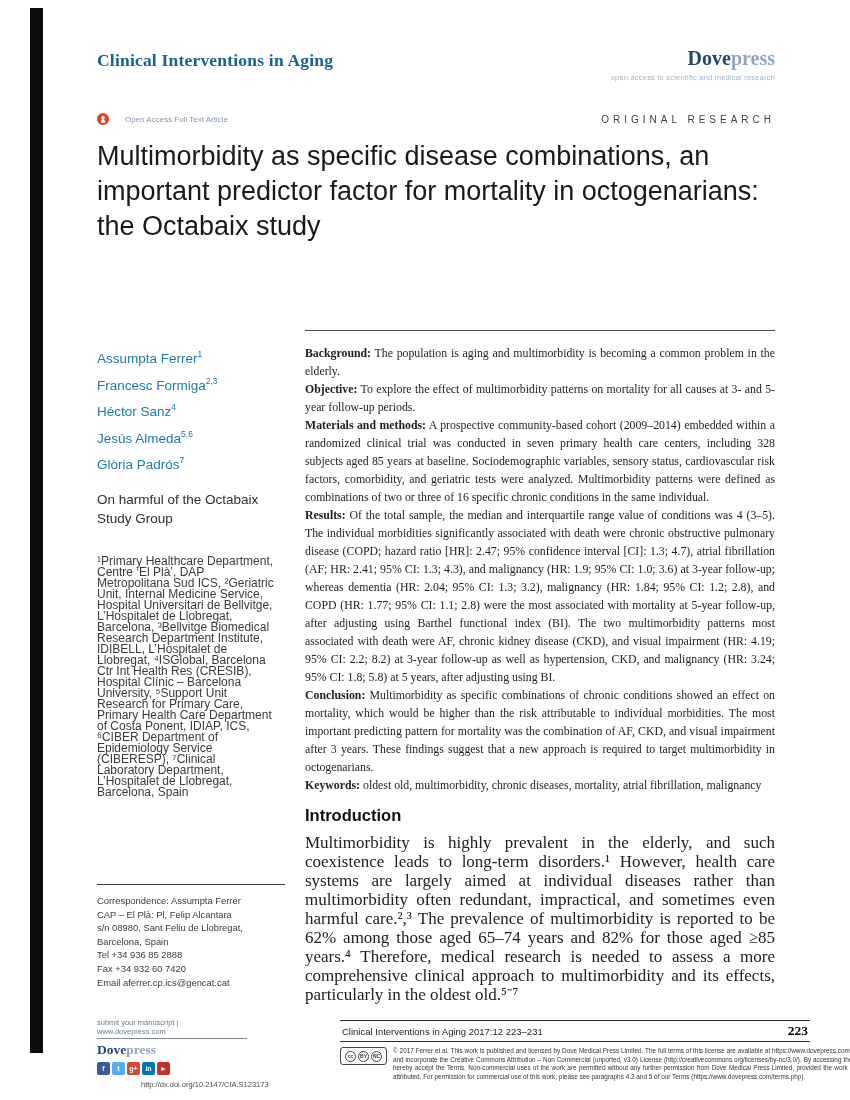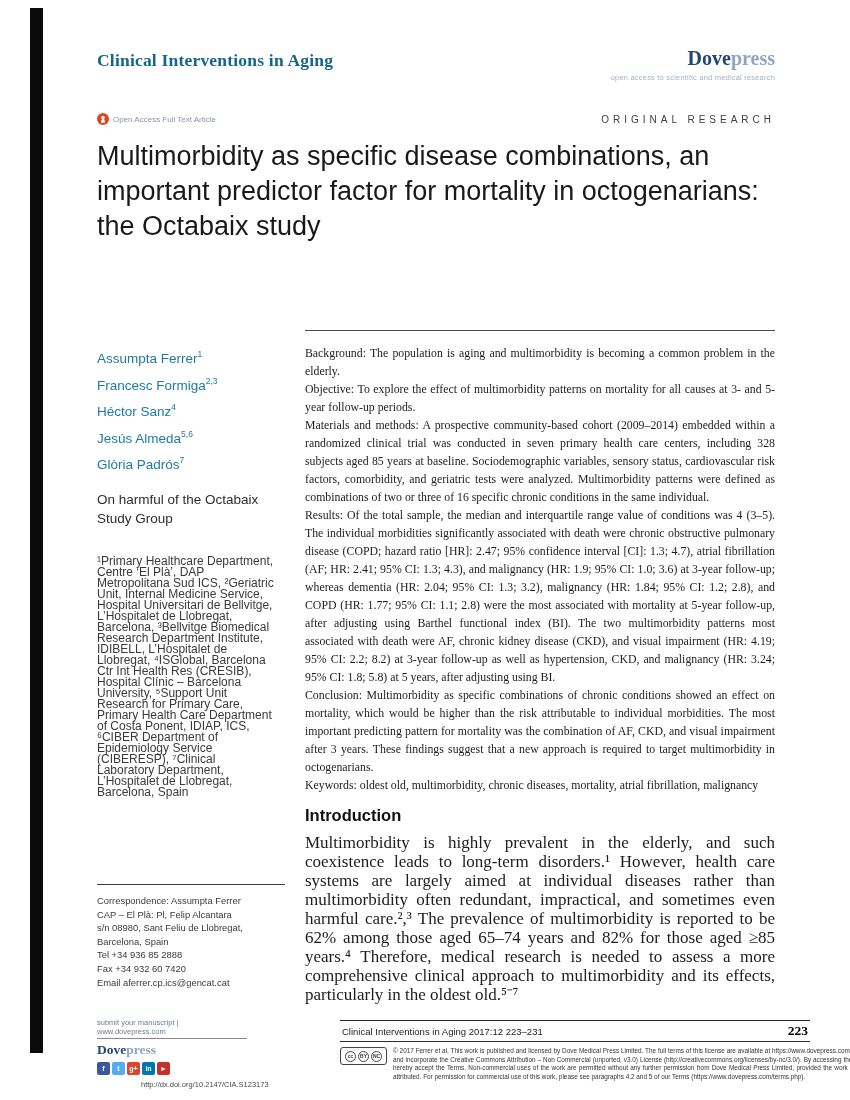--- a/index.html
+++ b/index.html
@@ -12,41 +12,41 @@
   
   .masthead { position:absolute; left:97px; top:50px; width:678px; }
   .journal-name { font-size:17.5px; font-weight:bold; color:var(--journal-blue,#15658a); letter-spacing:.2px; }
   .publisher { position:absolute; right:0; top:-3px; text-align:right; }
   .dovepress { font-size:20px; font-weight:bold; font-family:"Liberation Serif",serif; }
   .dove-part { color:var(--dove-navy,#24466e); }
   .press-part { color:var(--dove-gray,#90a5bf); }
   .tagline { margin-top:3px; font-family:"Liberation Sans",sans-serif; font-size:7.5px; color:#a4b2c4; letter-spacing:.2px; }
 
   .access-row { position:absolute; left:97px; top:111px; width:678px; font-family:"Liberation Sans",sans-serif; height:18px; }
-  .oa-badge { display:inline-flex; align-items:center; gap:4px; color:#8595ab; font-size:8px; }
+  .oa-badge { display:inline-flex; align-items:center; gap:16px; color:#8595ab; font-size:8px; }
   .article-type { position:absolute; right:0; top:3px; font-size:10px; letter-spacing:4px; color:#3d3d3d; }
 
   .title { position:absolute; left:97px; top:139px; width:690px; font-family:"Liberation Sans",sans-serif;
            font-weight:400; font-size:27px; line-height:35px; color:#191919; }
 
   
   .left-col { position:absolute; left:97px; top:343px; width:192px; font-family:"Liberation Sans",sans-serif; }
   .author { font-size:13.5px; line-height:22px; color:var(--author-blue,#1c7aa3); }
   .author sup { font-size:8.5px; }
   .on-behalf { margin-top:14px; width:175px; font-size:13.5px; line-height:19px; color:#2e2e2e; }
   .affiliations { margin-top:28px; width:178px; font-size:12px; line-height:11px; color:#3a3a3a; }
   .correspondence { position:absolute; left:97px; top:884px; width:188px; border-top:1px solid #3d3d3d;
                     padding-top:9px; font-family:"Liberation Sans",sans-serif; font-size:9.4px; line-height:13.6px;
                     color:#3a3a3a; white-space:pre-line; }
 
   
   .right-col { position:absolute; left:305px; top:330px; width:470px; }
   .abstract { border-top:1px solid #4c4c4c; padding-top:13px; font-size:11.8px; line-height:18px; text-align:justify; }
   .abstract p { margin:0; }
-  .lbl { font-weight:normal; }
+  .lbl { font-weight:bold; }
   .intro-heading { margin-top:12px; font-family:"Liberation Sans",sans-serif; font-weight:bold; font-size:16.5px; color:#101010; }
   .intro-text { margin-top:8px; font-size:17px; line-height:19px; text-align:justify; }
 
   
   .footer-left { position:absolute; left:97px; top:1018px; width:190px; font-family:"Liberation Sans",sans-serif; }
   .submit-line { font-size:7.5px; color:#6b7c93; border-bottom:1px solid #8a8a8a; padding-bottom:2px; width:150px; }
   .footer-dove { margin-top:3px; font-size:13.5px; font-weight:bold; font-family:"Liberation Serif",serif; }
   .social-row { display:flex; gap:2px; margin-top:4px; }
   .social-icon { width:13px; height:13px; border-radius:2px; color:#fff; font-size:7px; font-weight:bold;
                  display:inline-flex; align-items:center; justify-content:center; }

